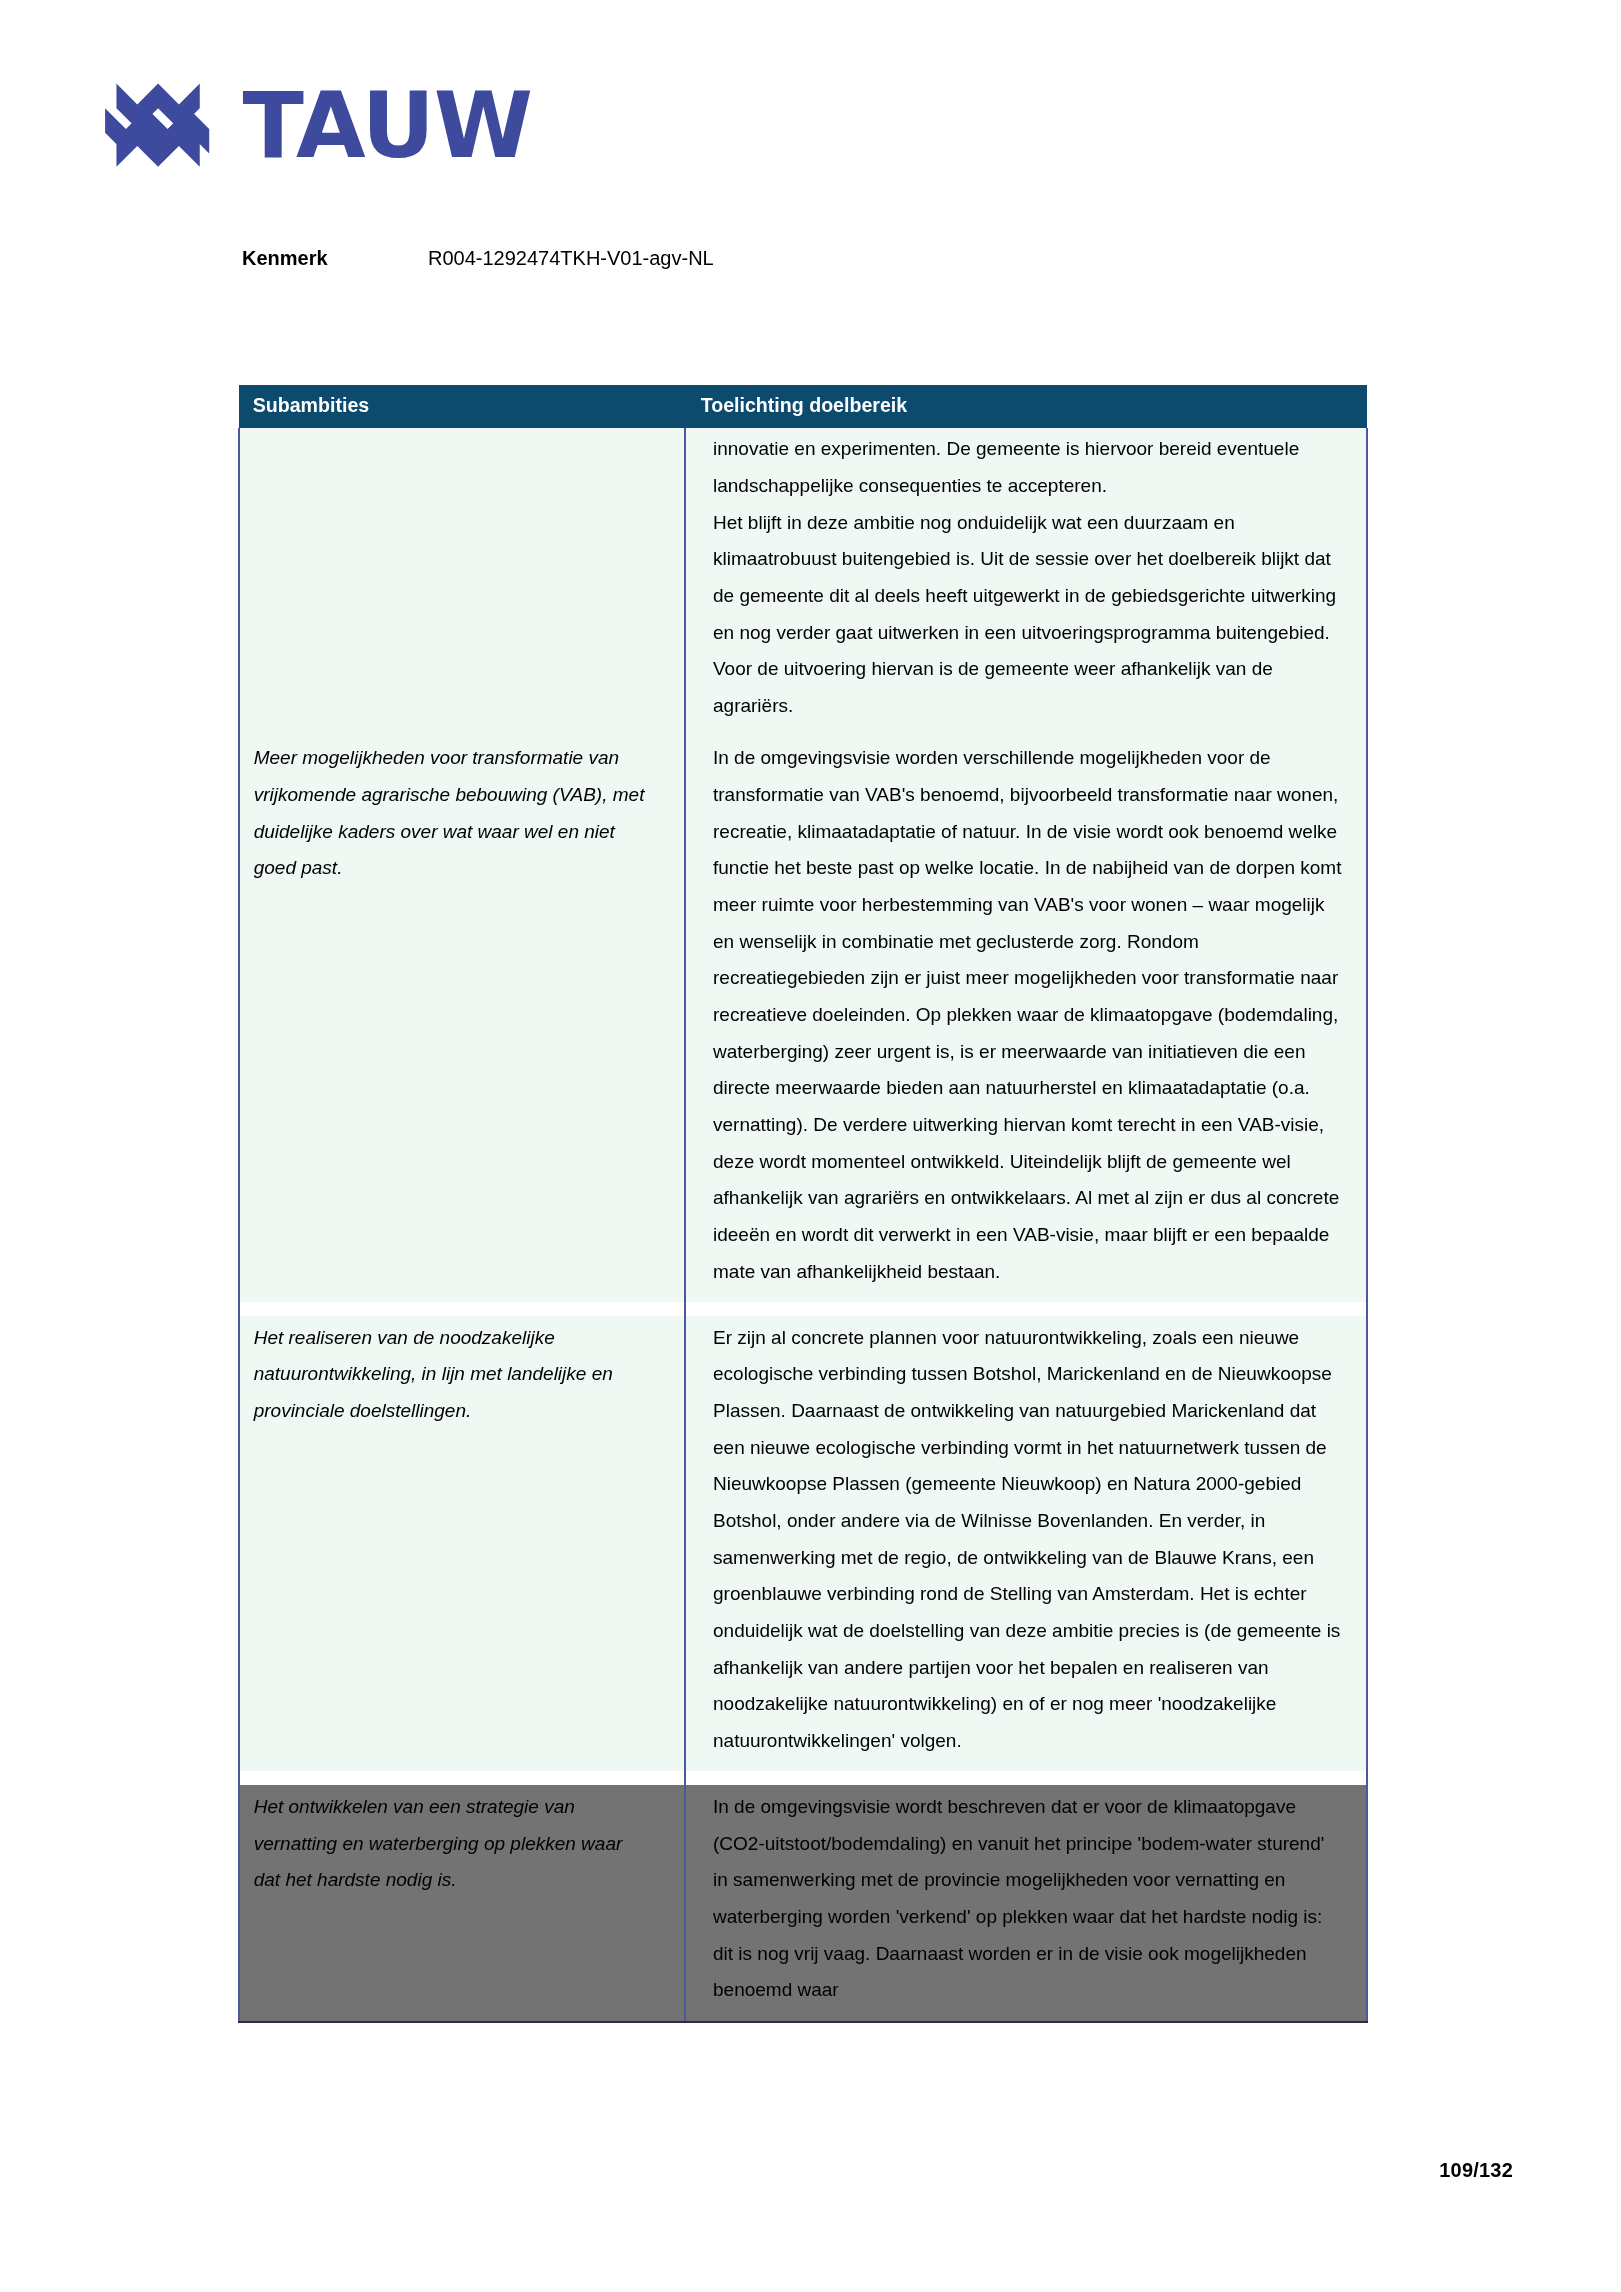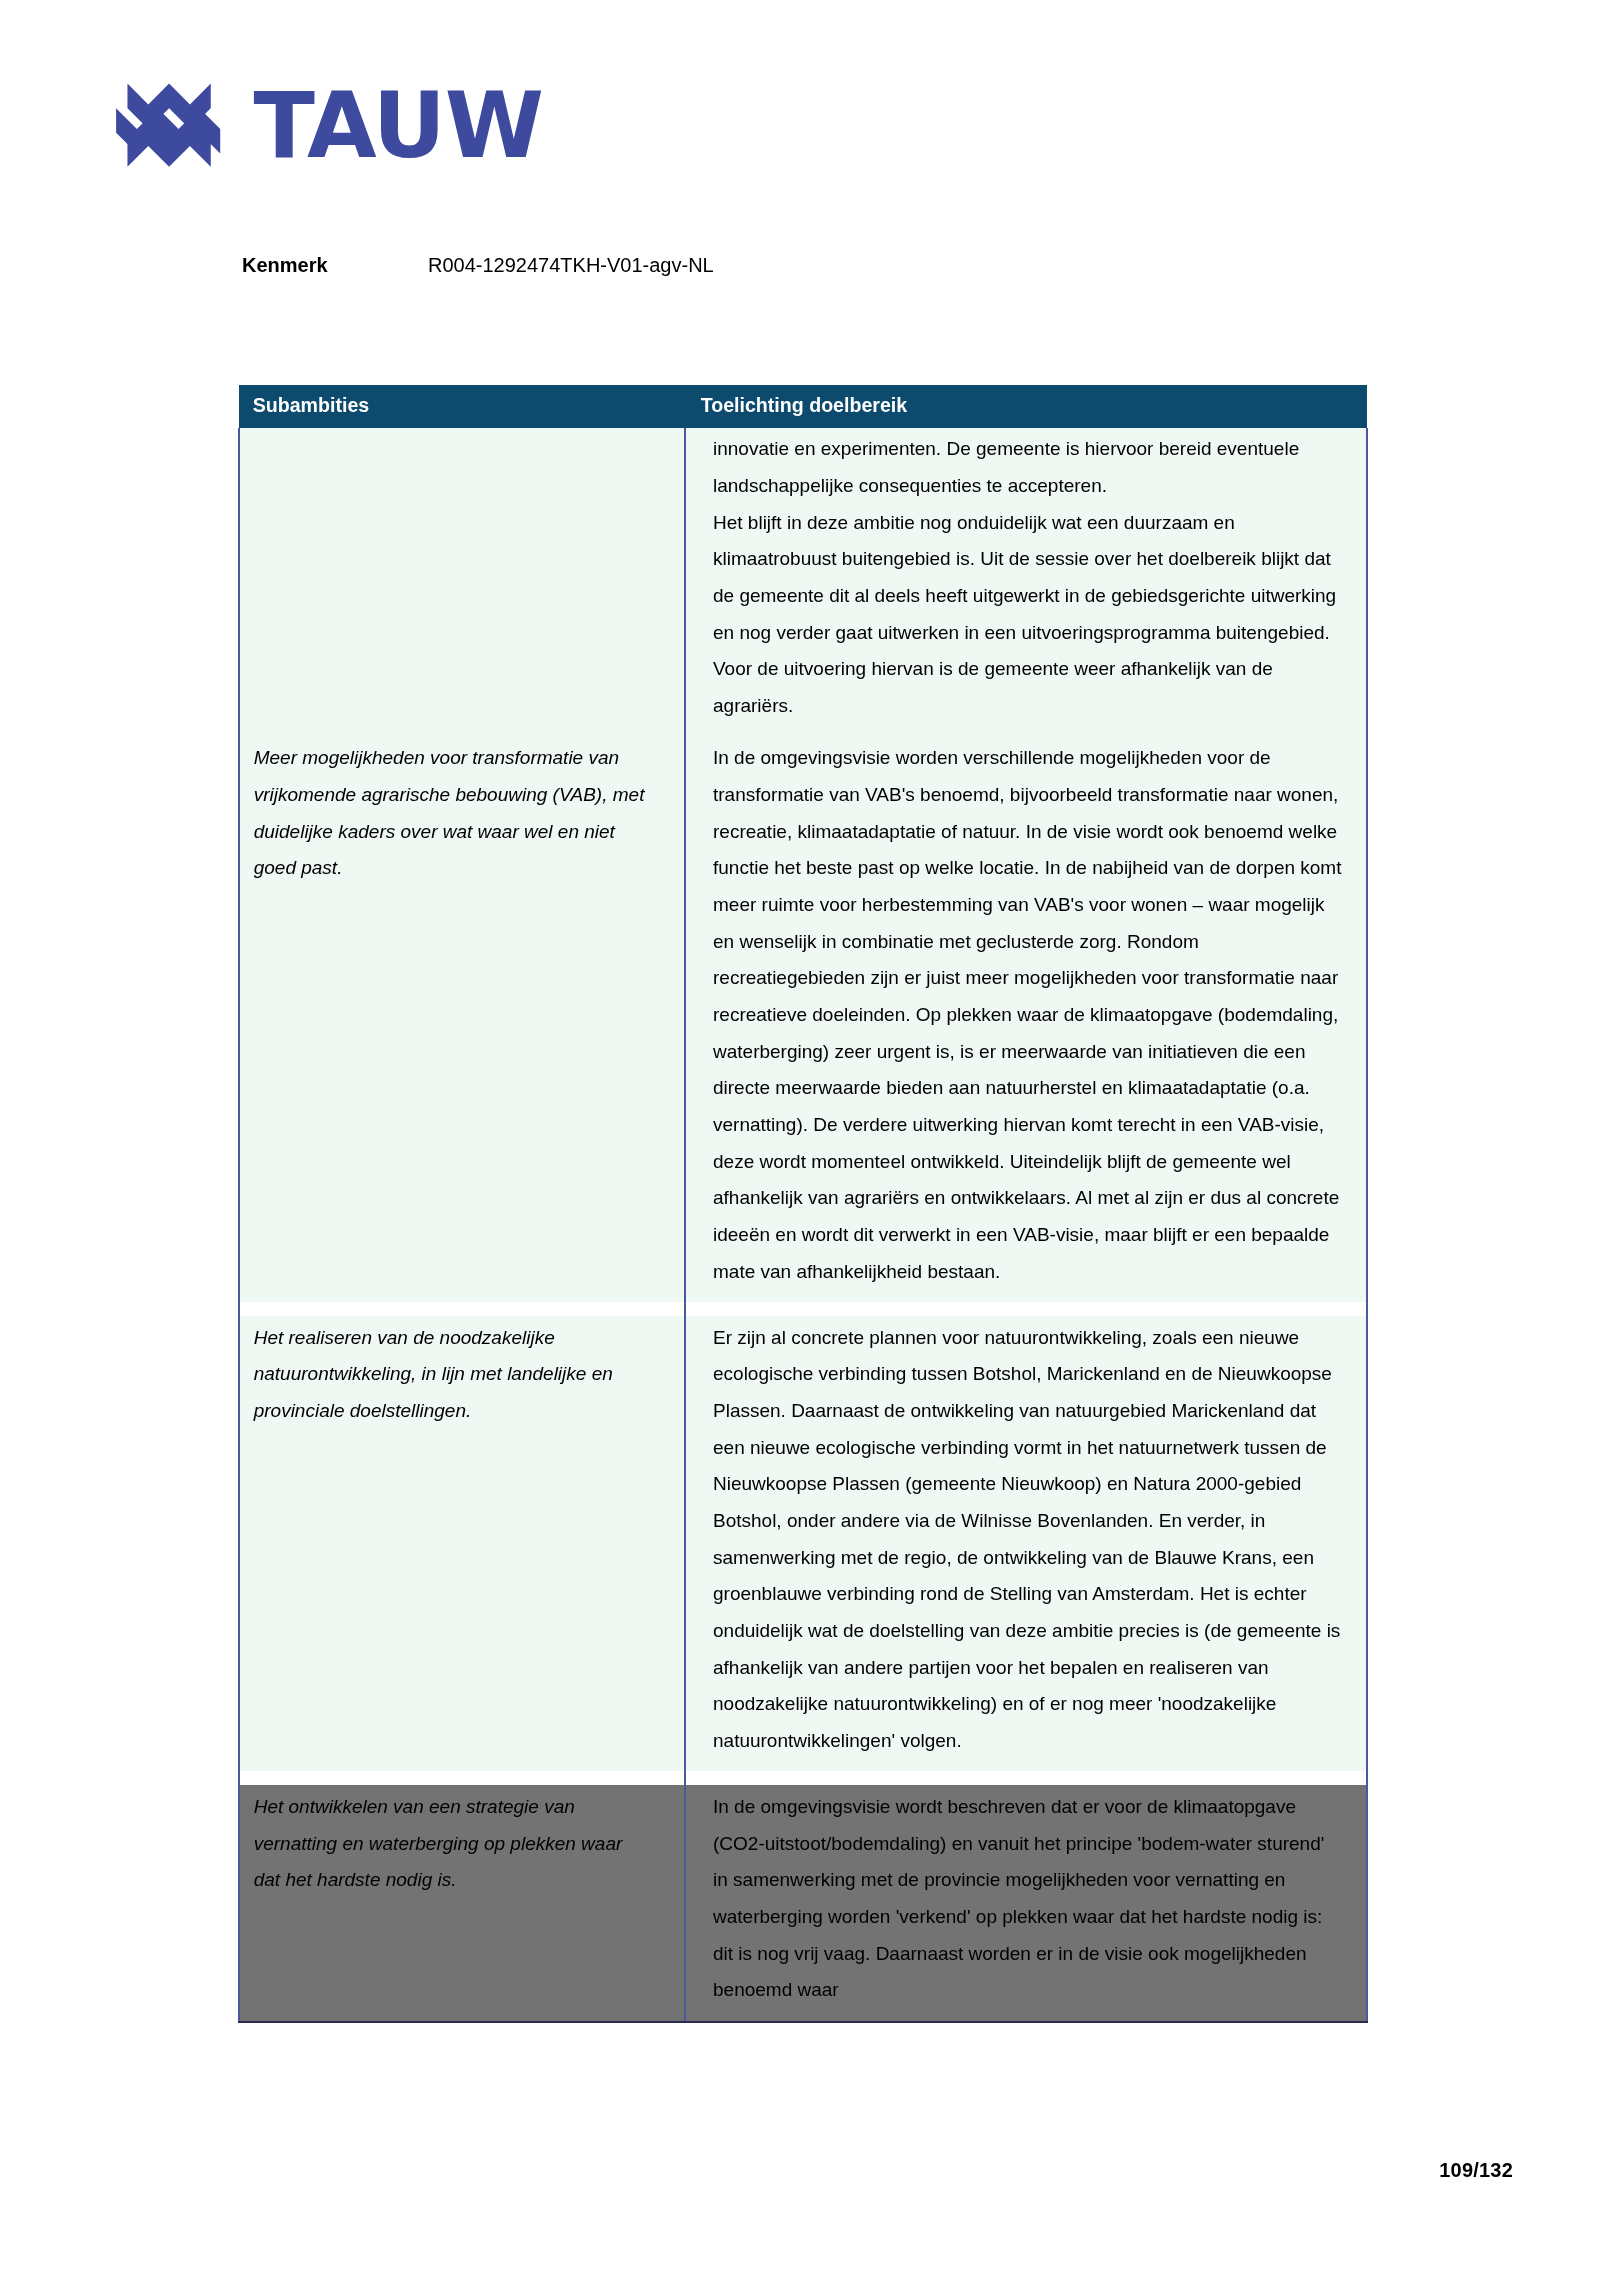--- a/index.html
+++ b/index.html
@@ -12,21 +12,21 @@
     height: 2293px;
     position: relative;
     font-family: "Liberation Sans", sans-serif;
     color: #000000;
     overflow: hidden;
   }
 
   
   #logo-block {
     position: absolute;
-    left: 114px;
+    left: 103px;
     top: 76px;
     display: flex;
     align-items: center;
     gap: 25.5px;
   }
   #logo-mark {
     width: 114px;
     height: 106px;
     display: block;
   }
@@ -37,21 +37,21 @@
     letter-spacing: -1px;
     color: #3e4a9e;
     line-height: 1;
     padding-bottom: 5.9px;
   }
 
   
   #kenmerk-row {
     position: absolute;
     left: 242px;
-    top: 252px;
+    top: 245px;
     display: flex;
     font-size: 20px;
     line-height: 1.3;
     align-items: flex-end;
   }
   #kenmerk-label {
     font-weight: 700;
     width: 186px;
     flex: 0 0 186px;
   }

